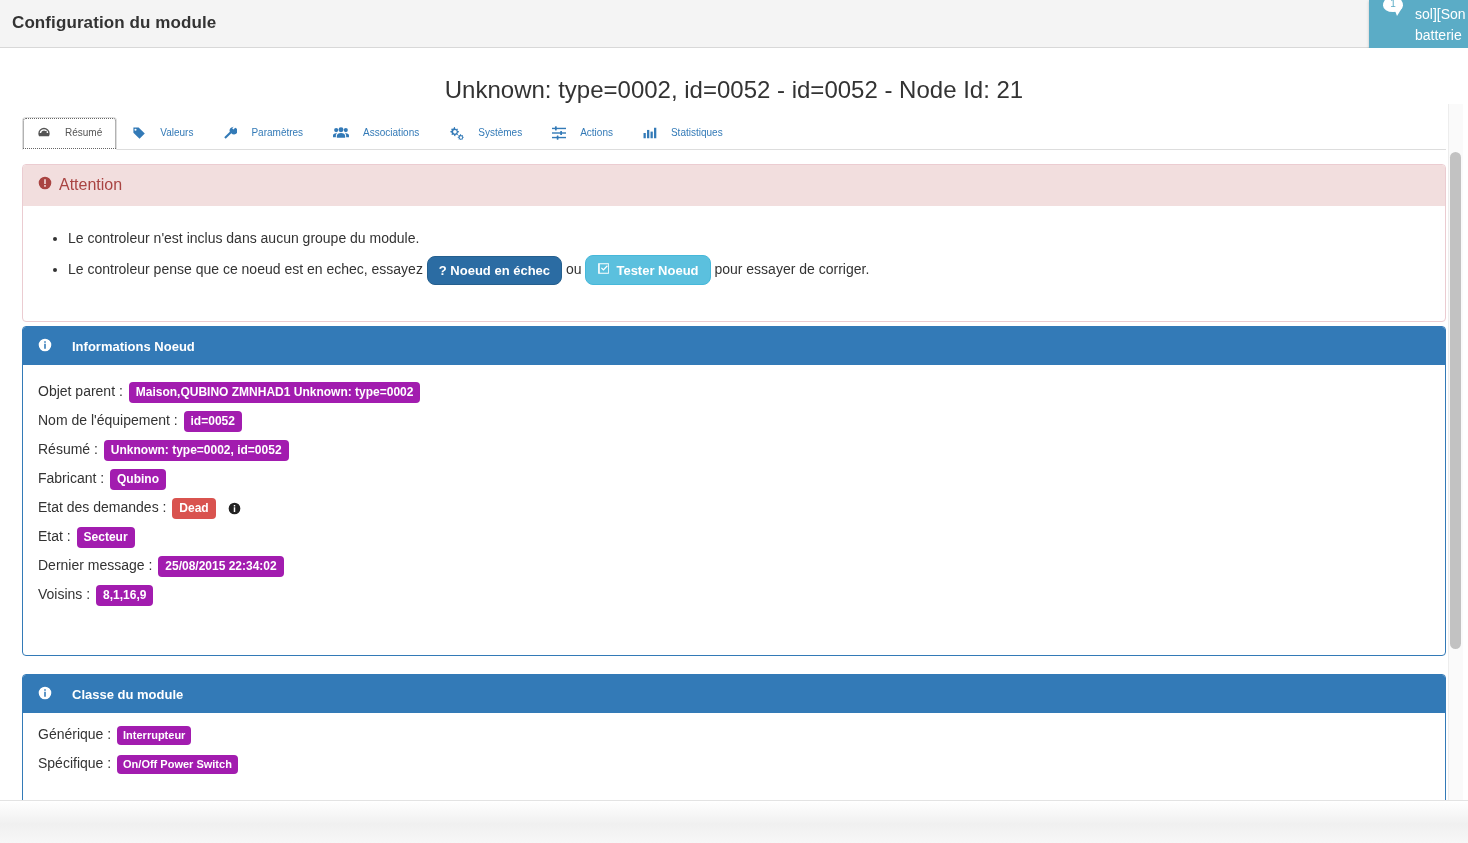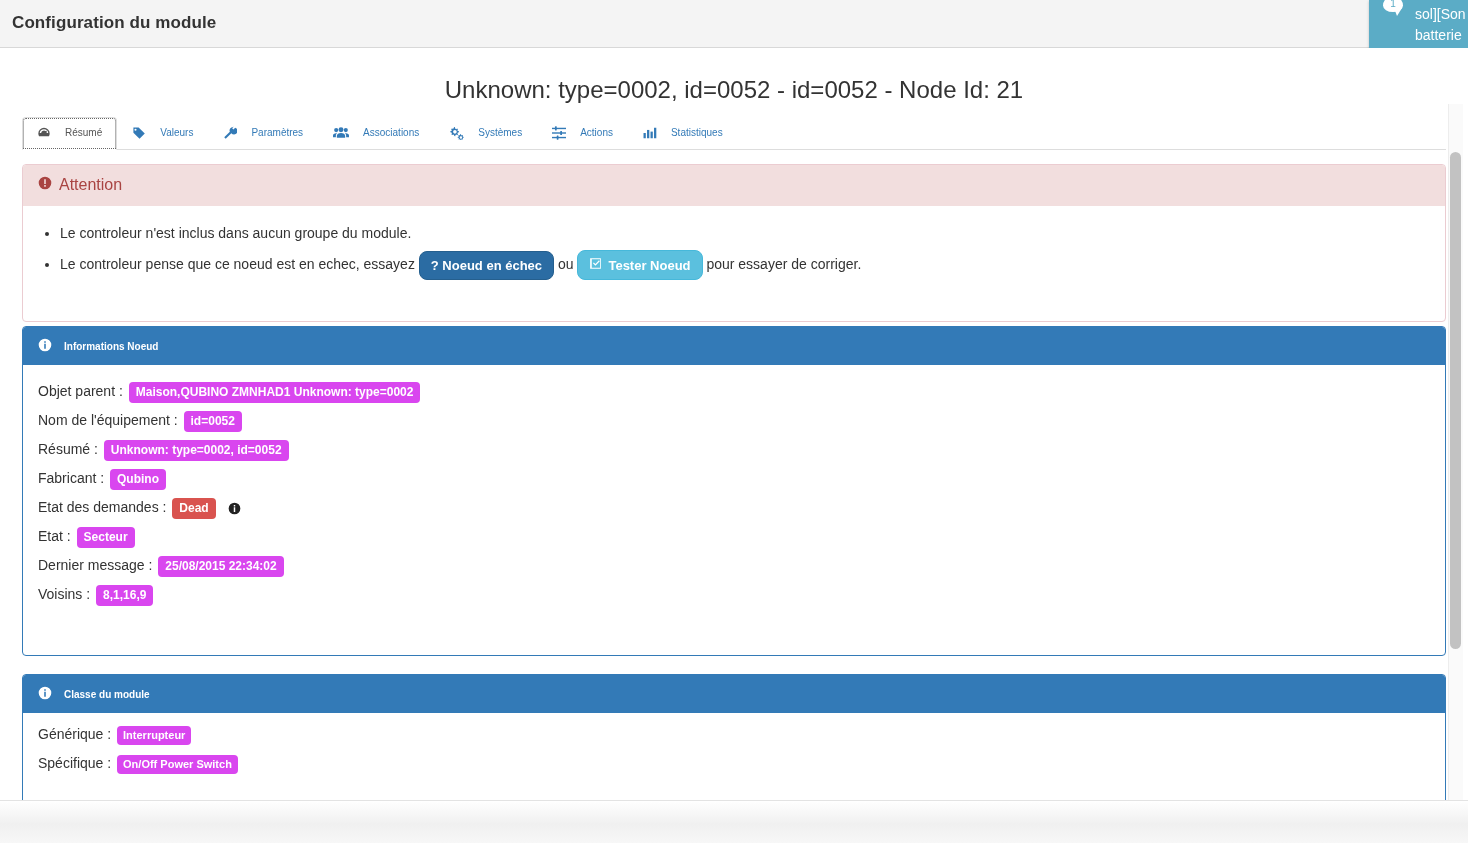--- a/index.html
+++ b/index.html
@@ -115,21 +115,21 @@
     overflow: hidden;
   }
   .alert-head {
     height: 41px; background: #f2dede;
     border-bottom: 1px solid #f2dede;
     display: flex; align-items: center;
     padding-left: 15px; gap: 7px;
     color: #a94442; font-size: 16px;
   }
   .alert-body { padding: 10px 15px 12px 15px; }
-  .alert-list { margin: 0; padding-left: 22px; color: #333333; font-size: 14px; }
+  .alert-list { margin: 8px; padding-left: 22px; color: #333333; font-size: 14px; }
   .alert-list li { margin: 3px 0 0 0; line-height: 28px; }
   .alert-list li::marker { color: #333; }
 
   .btn {
     display: inline-flex; align-items: center; gap: 6px;
     font-size: 13px; color: #ffffff;
     border-radius: 8px;
     padding: 6px 11px;
     line-height: 15px;
     vertical-align: middle;
@@ -145,31 +145,31 @@
   .panel {
     position: absolute; left: 22px; width: 1424px;
     border: 1px solid #337ab7;
     border-radius: 4px;
     background: #ffffff;
     overflow: hidden;
   }
   .panel-head {
     background: #337ab7; color: #ffffff;
     height: 38px; display: flex; align-items: center;
-    padding-left: 15px; gap: 12px;
-    font-size: 10px; font-weight: bold;
+    padding-left: 15px; gap: 20px;
+    font-size: 13px; font-weight: bold;
   }
   .panel-body { padding: 12px 15px 14px 15px; }
 
   .row { font-size: 14px; color: #333333; line-height: 29px; white-space: nowrap; }
   .row .lbl { color: #333333; }
 
   .badge {
     display: inline-block;
-    background: #d946ef; color: #ffffff;
+    background: #a21caf; color: #ffffff;
     font-size: 12px; font-weight: bold;
     border-radius: 4px;
     padding: 3px 7px 4px 7px;
     line-height: 14px;
     vertical-align: middle;
     margin: 0 2px;
   }
   .badge.sm { font-size: 11px; padding: 2px 6px 3px 6px; }
   .badge.danger { background: #d9534f; }
 

